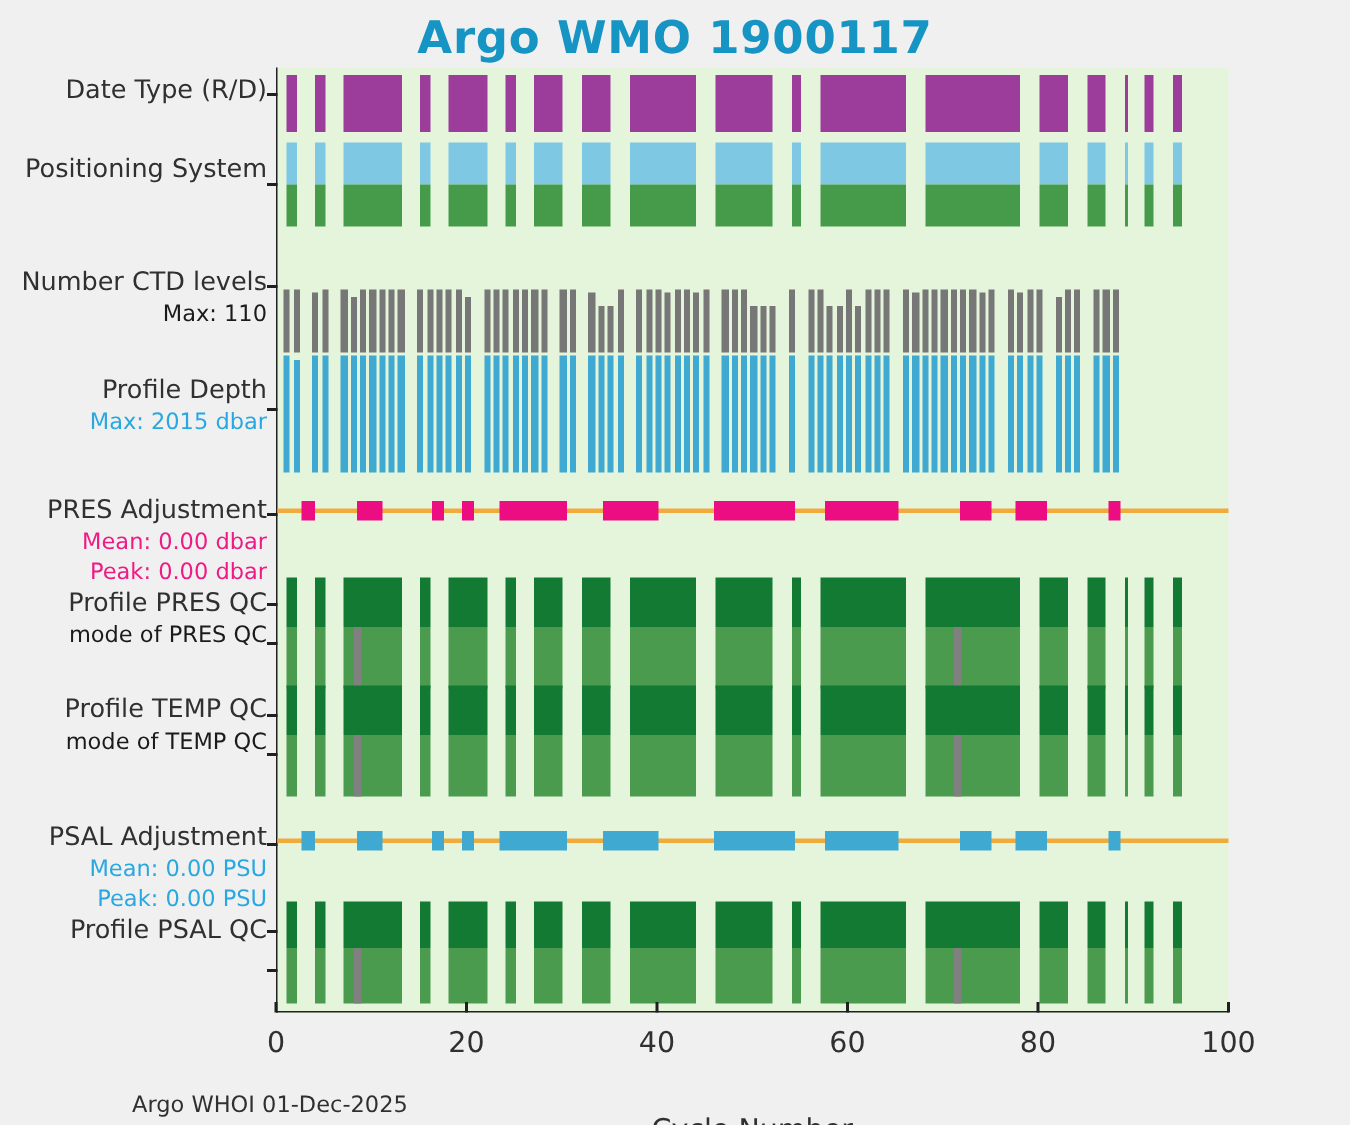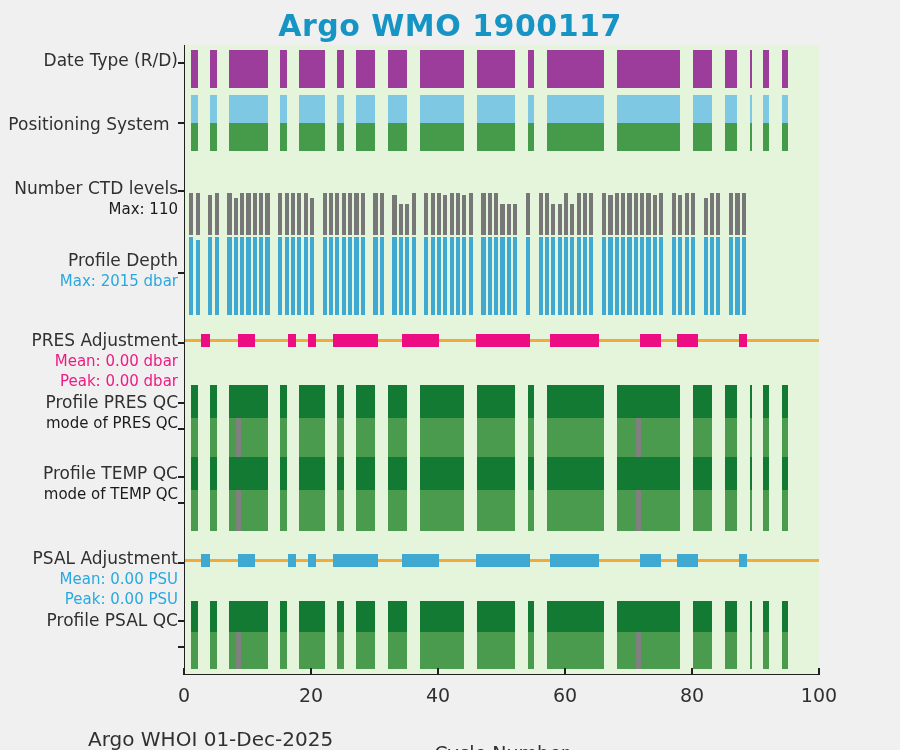--- a/index.html
+++ b/index.html
@@ -70,39 +70,39 @@
     position:absolute;top:684px;
     font-size:19px;color:#303030;
     text-align:center;width:60px;
   }
   .xlabel{
     position:absolute;top:742px;left:184px;width:635px;
     text-align:center;font-size:19px;color:#303030;
   }
   .footer{
     position:absolute;left:88px;top:727px;
-    font-size:20px;color:#303030;
+    font-size:15px;color:#303030;
   }
   .ytick{
     position:absolute;left:178px;
     width:7px;height:1.5px;background:#202020;
   }
 </style>
 </head>
 <body>
 
 <div id="chart-root">
 
   <div class="title">Argo WMO 1900117</div>
 
   <div class="row-label" style="top:50px;">
     <span>Date Type (R/D)</span>
   </div>
 
-  <div class="row-label" style="top:114px;text-align:center;">
+  <div class="row-label" style="top:103px;">
     <span>Positioning System</span>
   </div>
 
   <div class="row-label" style="top:178px;">
     <span>Number CTD levels</span>
     <span class="sub dark">Max: 110</span>
   </div>
 
   <div class="row-label" style="top:250px;">
     <span>Profile Depth</span>

